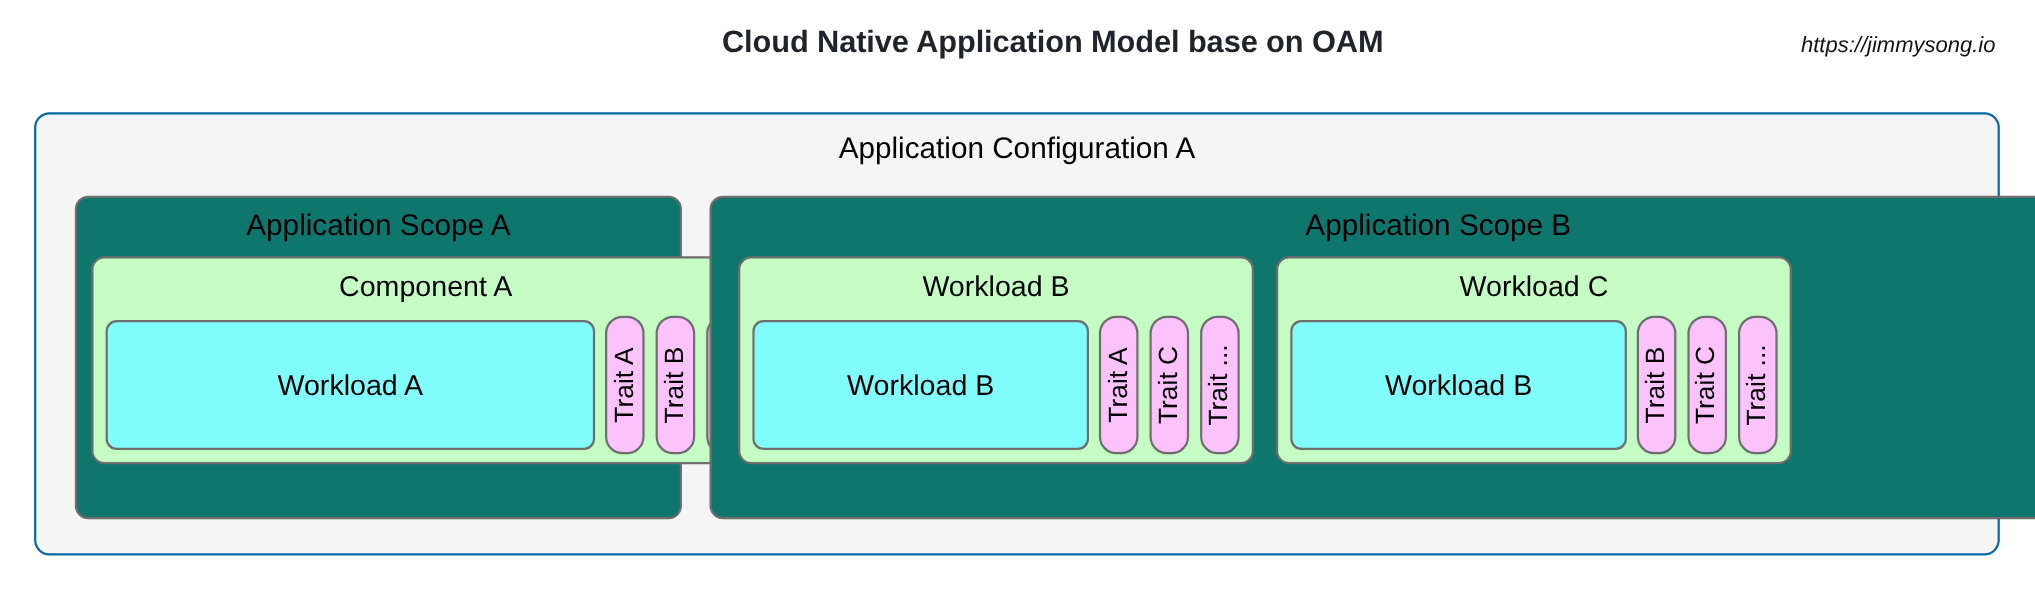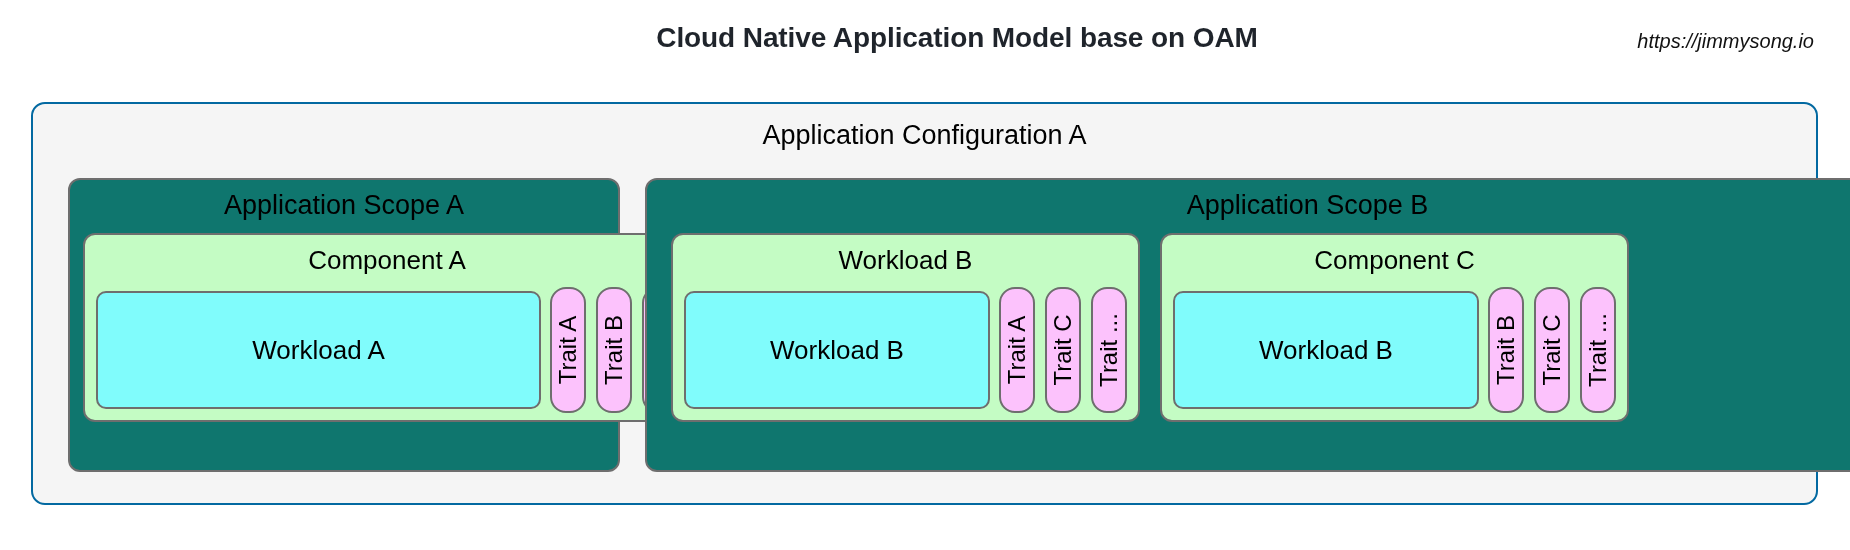--- a/index.html
+++ b/index.html
@@ -238,21 +238,21 @@
             <div class="trait-box" style="right:46px;">
               <span class="trait-label">Trait C</span>
             </div>
             <div class="trait-box" style="right:0px;">
               <span class="trait-label">Trait ...</span>
             </div>
           </div>
         </div>
 
         <div class="component-box comp-c">
-          <div class="component-title">Component C</div>
+          <div class="component-title">Workload C</div>
 
           <div class="inner-row">
             <div class="workload-box" style="right:137px;">
               <span class="workload-label">Workload B</span>
             </div>
             <div class="trait-box" style="right:92px;">
               <span class="trait-label">Trait B</span>
             </div>
             <div class="trait-box" style="right:46px;">
               <span class="trait-label">Trait C</span>

